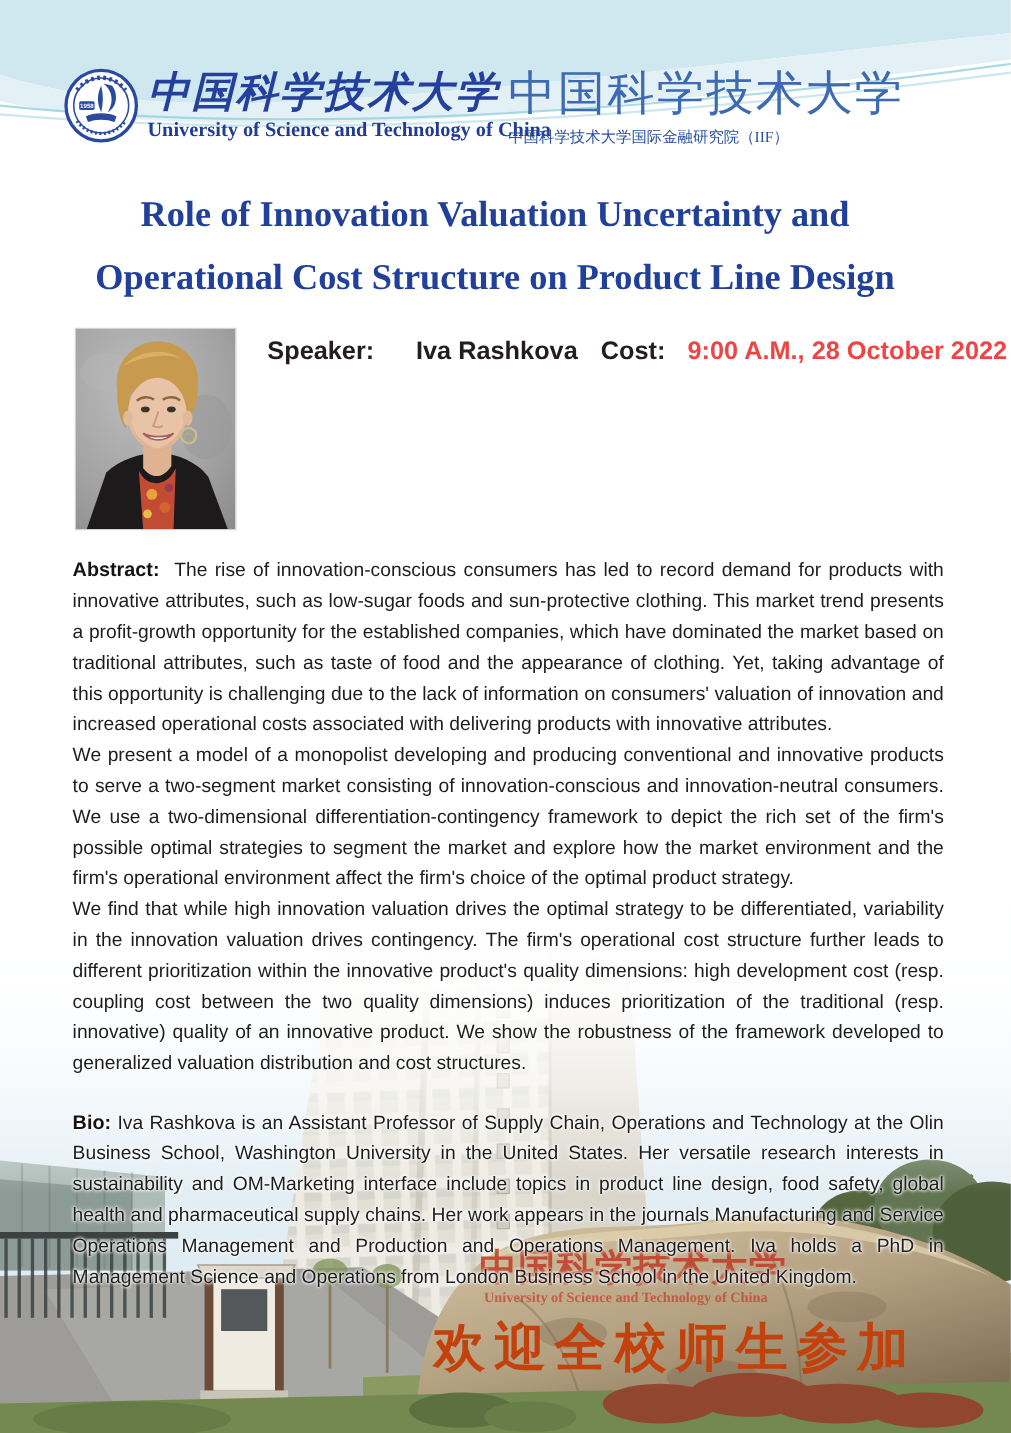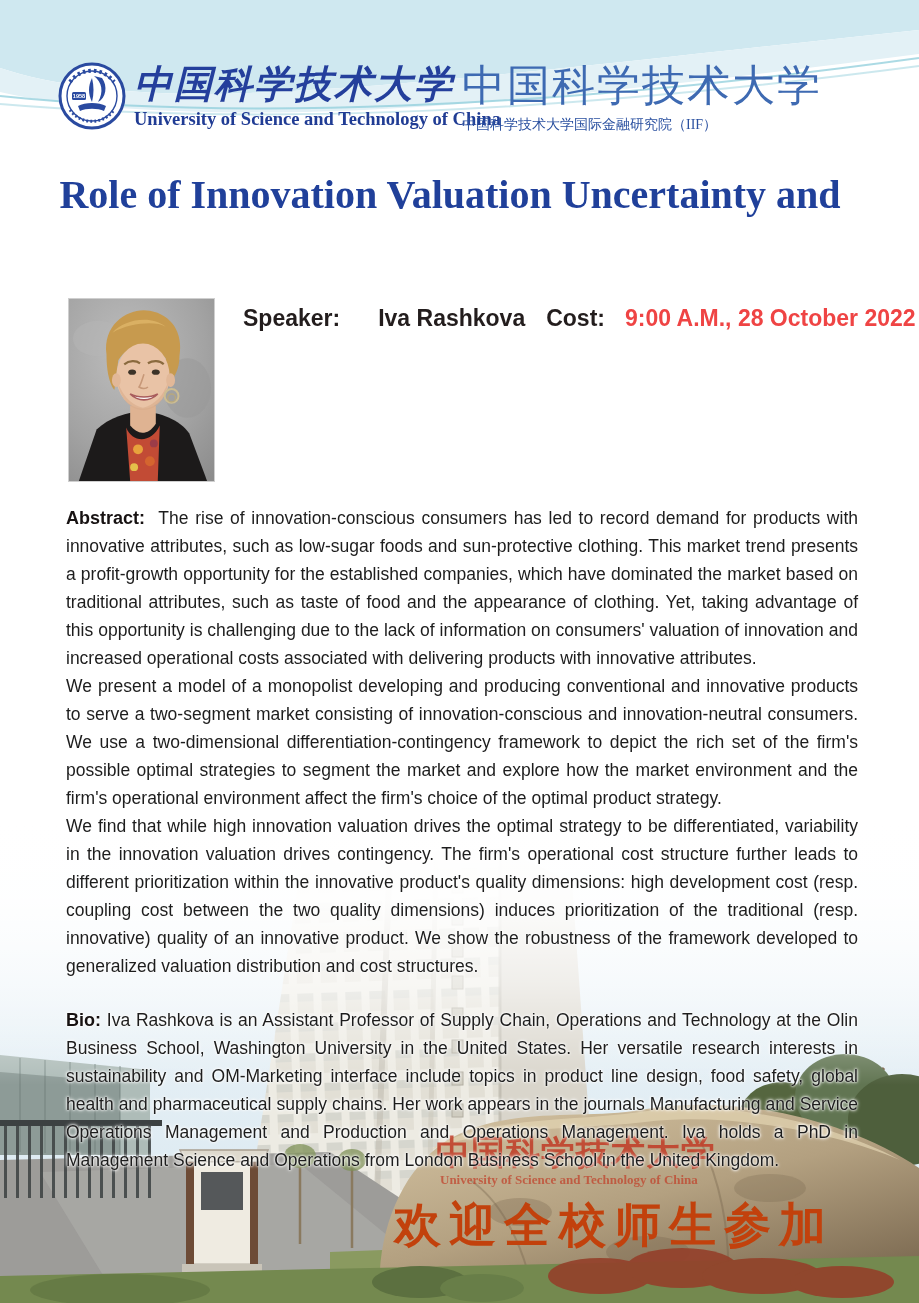--- a/index.html
+++ b/index.html
@@ -25,21 +25,21 @@
     font-family:"Liberation Serif",serif;font-size:43px;letter-spacing:2px;
     color:#3e6ab2;line-height:52px;white-space:nowrap;
   }
   .series-sub{
     font-family:"Liberation Serif",serif;font-size:14px;color:#2a50a0;
     margin-top:4px;white-space:nowrap;
   }
   
   .talk-title{
     position:absolute;top:166px;left:0;width:900px;text-align:center;z-index:2;
-    font-family:"Liberation Serif",serif;font-weight:bold;font-size:40px;
+    font-family:"Liberation Serif",serif;font-weight:bold;font-size:33px;
     color:#20409a;line-height:58px;
   }
   
   .photo{
     position:absolute;top:298px;left:68px;width:147px;height:184px;z-index:2;
     border:1px solid #cfcfcf;box-sizing:border-box;
   }
   .info{
     position:absolute;top:306px;left:243px;z-index:2;display:flex;gap:21px;
     font-size:23px;line-height:24px;color:#2a2424;
@@ -110,20 +110,21 @@
   </div>
 </div>
 
 <div class="series">
   <div class="series-cn">中国科学技术大学</div>
   <div class="series-sub">中国科学技术大学国际金融研究院（IIF）</div>
 </div>
 
 <div class="talk-title">
   <div>Role of Innovation Valuation Uncertainty and</div>
+  <div>Operational Cost Structure on Product Line Design</div>
 </div>
 
 <svg class="photo" viewBox="0 0 147 184" preserveAspectRatio="none">
   <defs>
     <radialGradient id="pbg" cx="40%" cy="30%" r="90%">
       <stop offset="0" stop-color="#bdbdbd"></stop>
         <stop offset="0.6" stop-color="#a3a3a3"></stop>
         <stop offset="1" stop-color="#8c8c8c"></stop>
     </radialGradient>
   </defs>

